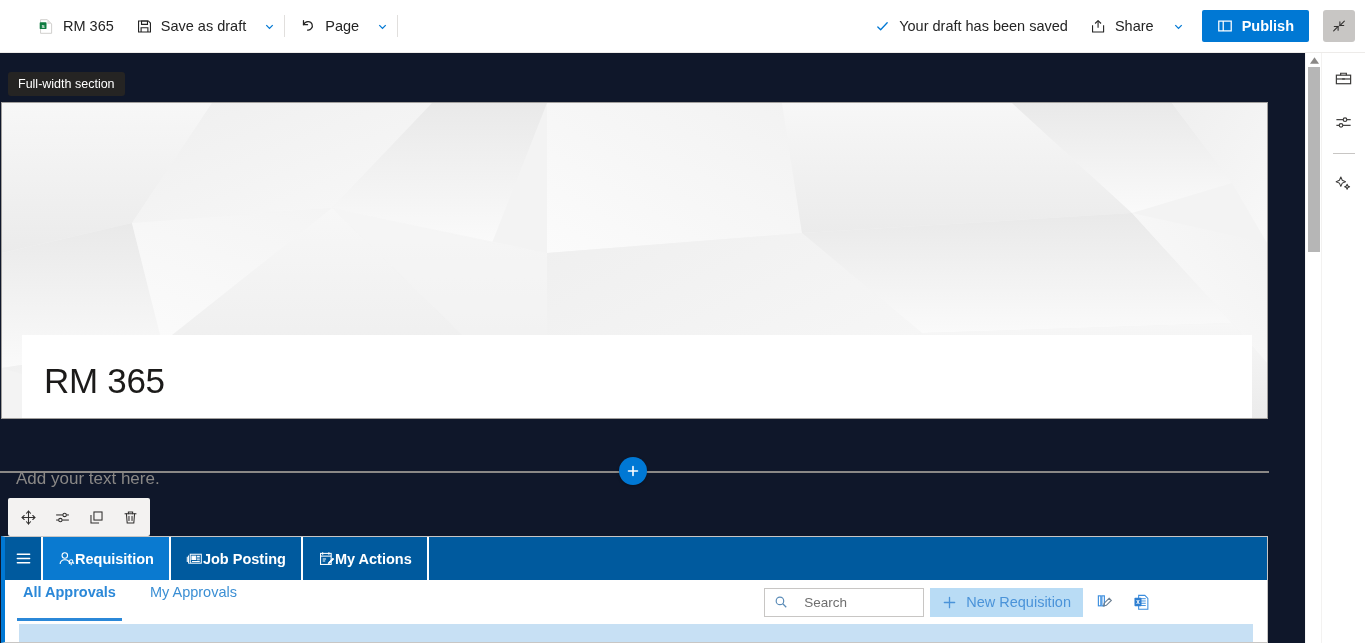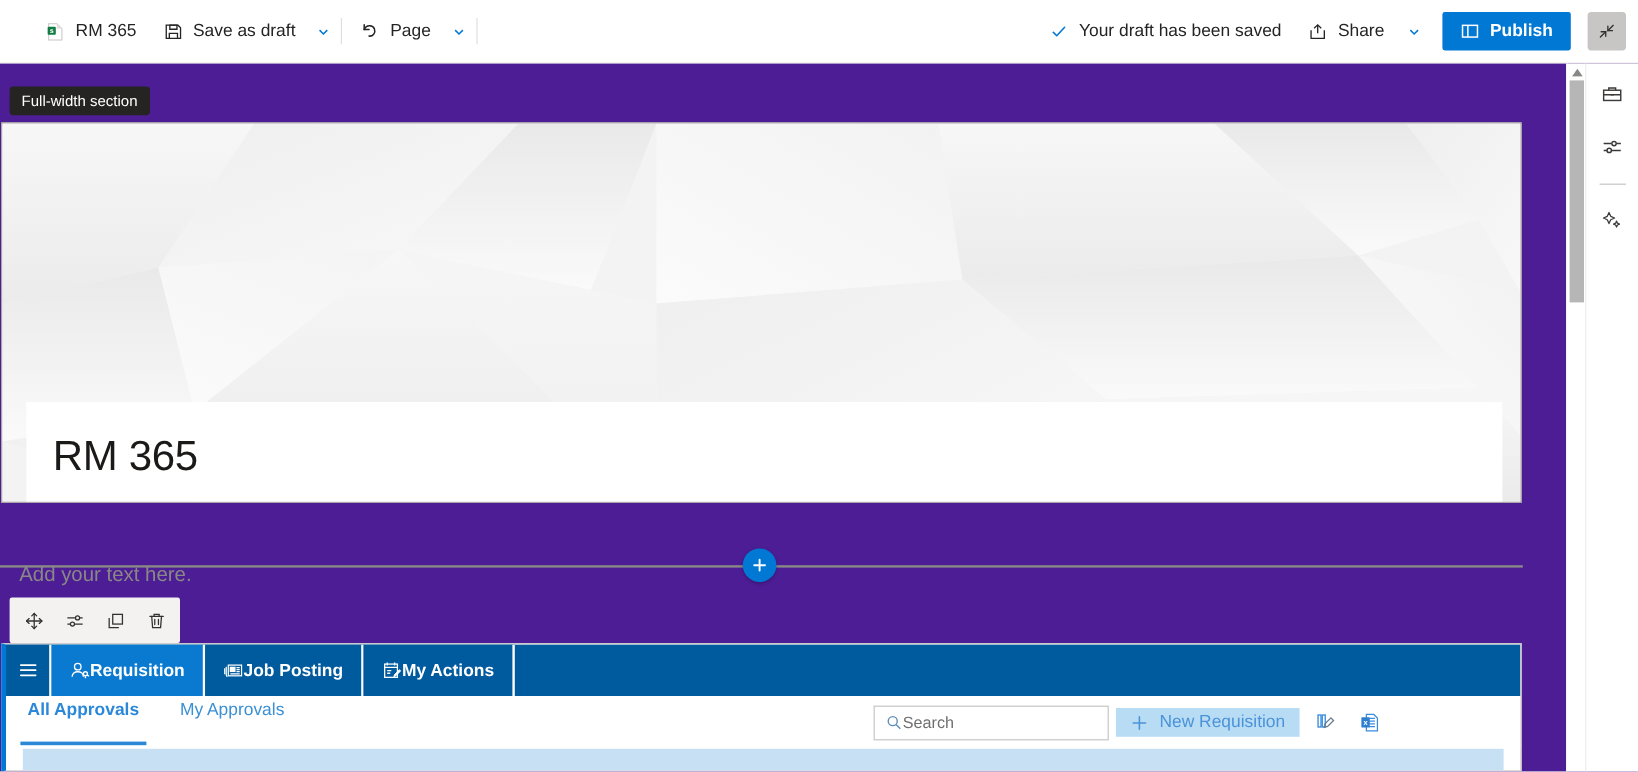--- a/index.html
+++ b/index.html
@@ -63,21 +63,21 @@
     width: 32px; height: 32px;
     background: #c8c6c4; border: none; border-radius: 3px;
     display: flex; align-items: center; justify-content: center;
     cursor: pointer; margin-left: 10px; color: #323130;
   }
 
   
   .canvas {
     position: absolute; top: 53px; left: 0;
     width: 1365px; height: 590px;
-    background: #4c1d95;
+    background: #0f172a;
     overflow: hidden;
   }
 
   
   .section-label {
     position: absolute; left: 8px; top: 19px;
     background: #252423; color: #ffffff;
     font-size: 12.5px; padding: 5px 10px;
     border-radius: 3px; z-index: 20;
     white-space: nowrap;
@@ -199,36 +199,36 @@
     content: ""; position: absolute;
     left: 0; right: 0; bottom: 0;
     height: 2.5px; background: #2b88d8;
   }
 
   .subbar-right {
     margin-left: auto; display: flex;
     align-items: center; gap: 0px; padding-right: 112px;
   }
   .search-box {
-    width: 196px; height: 29px;
+    width: 160px; height: 29px;
     border: 1px solid #c8c6c4; background: #ffffff;
-    display: flex; align-items: center; gap: 0;
+    display: flex; align-items: center; gap: 16px;
     padding: 0 9px;
   }
   .search-box .s-icon { color: #6e8fae; display: flex; align-items: center; }
   .search-box input {
     border: none; outline: none; background: transparent;
     font-size: 13.5px; color: #605e5c; width: 100%;
     font-family: inherit;
   }
   .search-box input::placeholder { color: #6f6f6f; }
 
   .new-req-btn {
     display: flex; align-items: center; gap: 9px;
-    height: 24px; padding: 0 12px;
+    height: 29px; padding: 0 12px;
     background: #b9dcf5; color: #4a93d9;
     border: none; font-size: 14.5px;
     font-family: inherit; cursor: pointer;
     margin-left: 6px; white-space: nowrap;
   }
   .icon-btn {
     width: 28px; height: 28px;
     display: flex; align-items: center; justify-content: center;
     cursor: pointer; background: none; border: none;
     margin-left: 8px;

